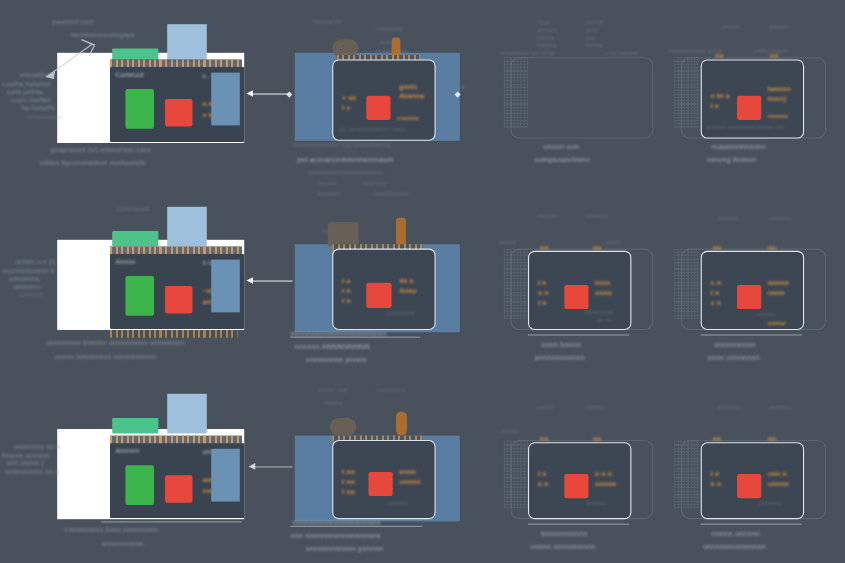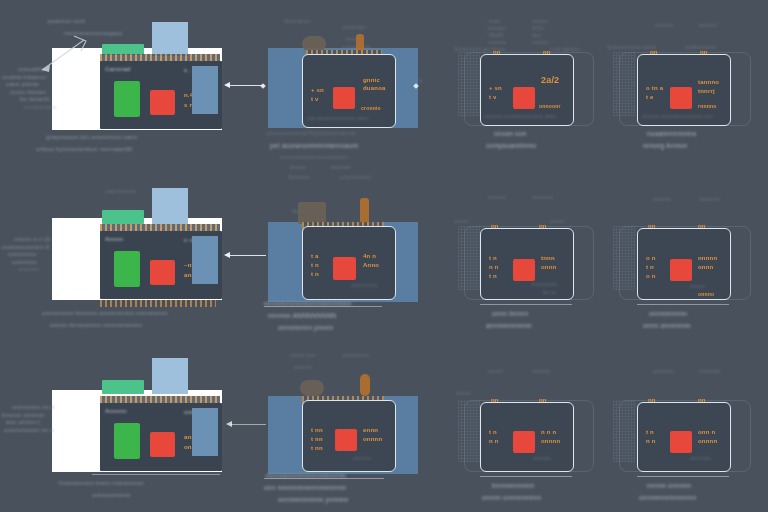--- a/index.html
+++ b/index.html
@@ -155,30 +155,20 @@
     <div class="blur dim tiny" style="position:absolute;left:30px;top:14px;">OEMS</div>
     <div class="blur dim tiny" style="position:absolute;left:30px;top:21px;">uunnna</div>
     <div class="blur dim tiny" style="position:absolute;left:74px;top:0px;">nnmnn</div>
     <div class="blur dim tiny" style="position:absolute;left:74px;top:7px;">OOU</div>
     <div class="blur dim tiny" style="position:absolute;left:74px;top:14px;">asn</div>
     <div class="blur dim tiny" style="position:absolute;left:74px;top:21px;">nnronc</div>
     <div class="blur dim tiny" style="position:absolute;left:-4px;top:28px;">Snnannonn  gm fm'an</div>
     <div class="blur dim tiny" style="position:absolute;left:92px;top:28px;">n.on-aanann</div>
 
     <div class="ghost-card" style="left:6px;top:34px;width:128px;height:72px;"></div>
-    <div class="dark-card bordered" style="left:22px;top:36px;width:92px;height:70px;">
-      <div class="blur orange" style="position:absolute;left:12px;top:-6px;">nn</div>
-      <div class="blur orange" style="position:absolute;left:62px;top:-6px;">nn</div>
-      <div class="blur orange" style="position:absolute;left:8px;top:30px;">+ sn</div>
-      <div class="blur orange" style="position:absolute;left:8px;top:39px;">t  v</div>
-      <div class="red-sq" style="left:32px;top:32px;width:22px;height:22px;"></div>
-      <div class="blur orange big" style="position:absolute;left:60px;top:22px;">2a/2</div>
-      <div class="blur dim tiny" style="position:absolute;left:4px;top:58px;">onnnnn onnmmmmnnna oann</div>
-      <div class="blur orange tiny" style="position:absolute;left:58px;top:48px;">onnoonr</div>
-    </div>
     <div class="blur cap dim" style="position:absolute;left:36px;top:112px;">onoon oon</div>
     <div class="blur cap" style="position:absolute;left:28px;top:124px;">oompsoanrlmmc</div>
   </div>
 
   <div class="cell" style="left:613px;top:18px;width:148px;height:130px;">
     <div class="hatch" style="left:0px;top:34px;width:22px;height:64px;"></div>
     <div class="blur dim tiny" style="position:absolute;left:42px;top:4px;">onnonn</div>
     <div class="blur dim tiny" style="position:absolute;left:86px;top:4px;">annnnn</div>
     <div class="blur dim tiny" style="position:absolute;left:-6px;top:26px;">Snnmmmonnn  anndi</div>
     <div class="blur dim tiny" style="position:absolute;left:72px;top:26px;">onfffnnnnnnn</div>

